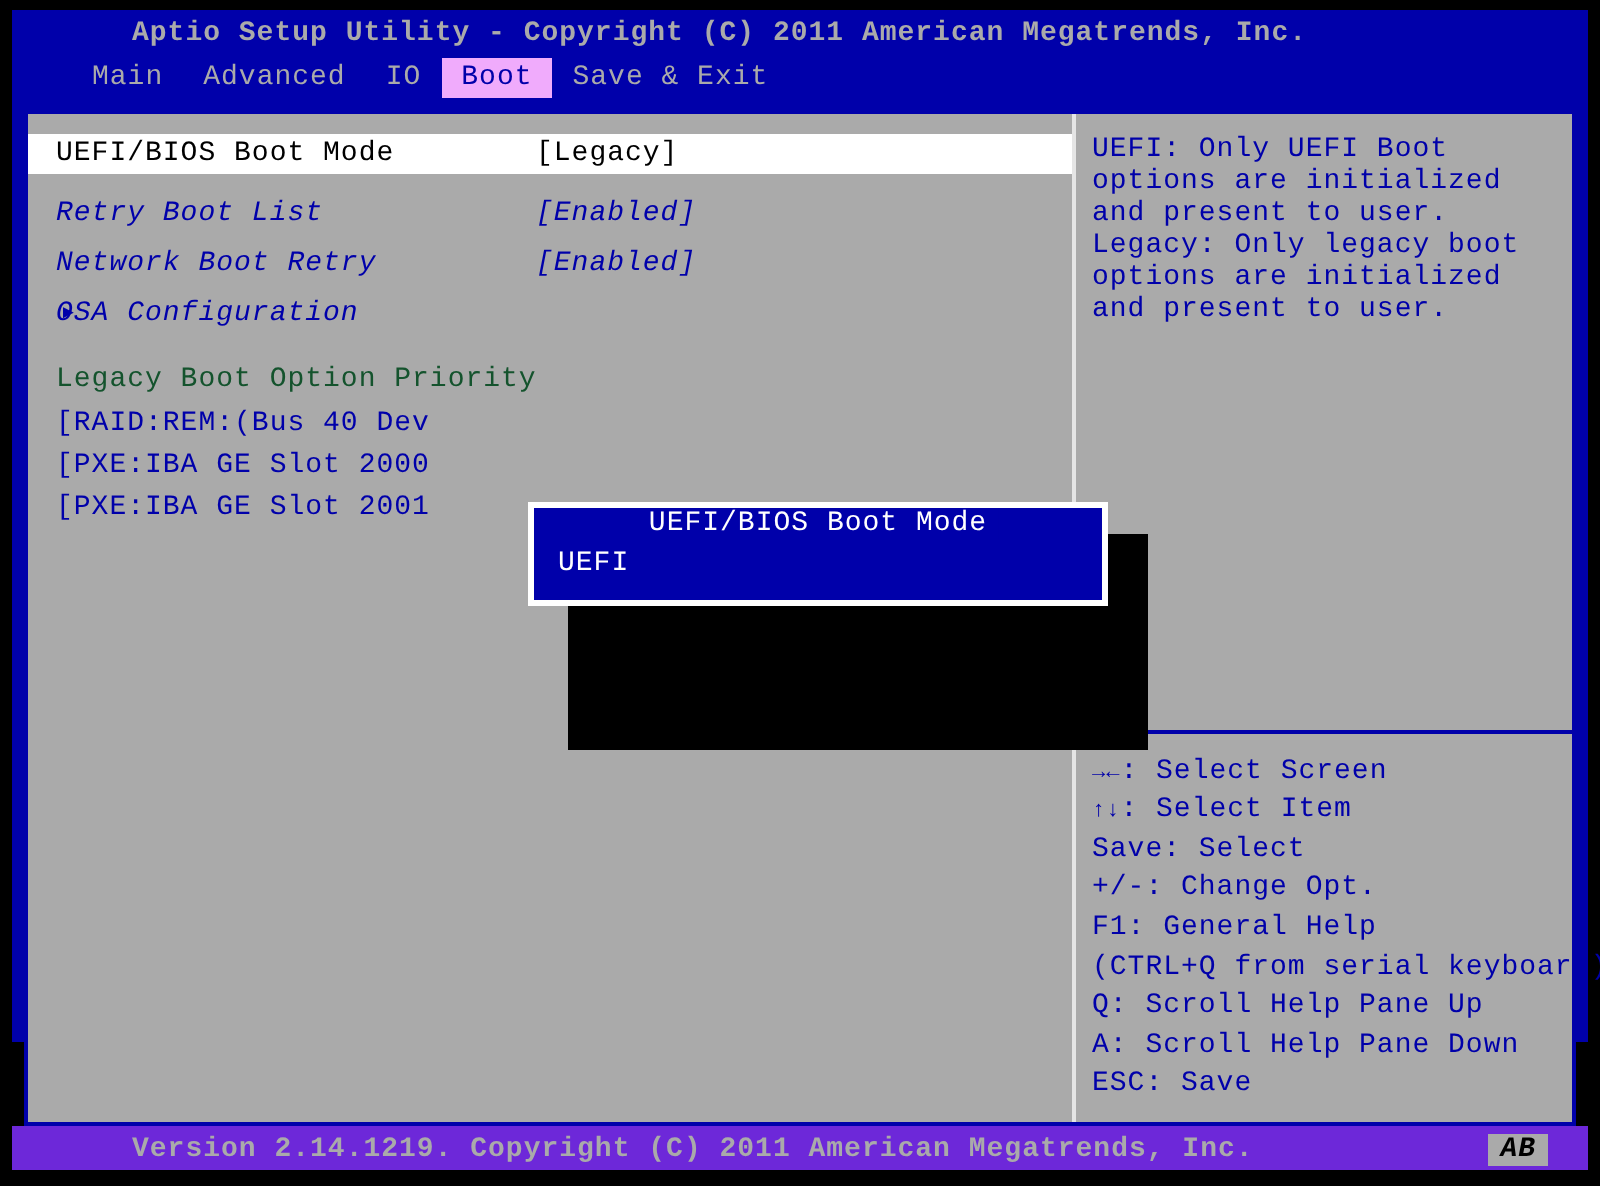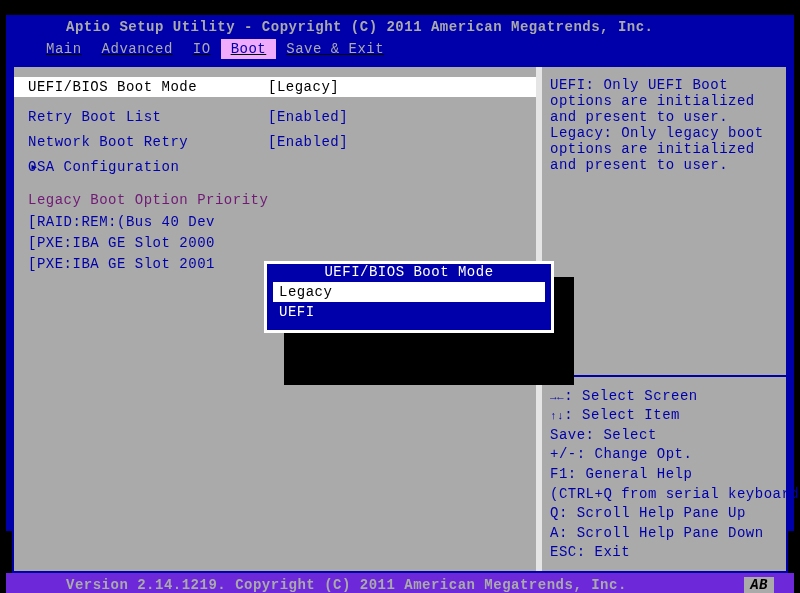--- a/index.html
+++ b/index.html
@@ -13,36 +13,35 @@
     font-size: 14px;
     width: 800px;
     height: 593px;
     overflow: hidden;
     position: relative;
     letter-spacing: 0.5px;
   }
   .bios-screen {
     width: 788px;
     height: 516px;
-    margin: 15px auto;
+    margin: 5px auto;
     background: #0000aa;
     position: relative;
   }
   .header {
     background: #0000aa;
     color: #aaaaaa;
     padding: 4px 20px 2px 60px;
     font-weight: bold;
   }
   .menubar {
     background: #0000aa;
     display: flex;
     padding: 2px 0 6px 30px;
     gap: 0;
-    text-decoration: underline;
   }
   .menu-item {
     color: #aaaaaa;
     padding: 2px 10px;
     cursor: pointer;
   }
   .menu-item.active {
     background: #f0abfc;
     color: #0000aa;
   }
@@ -54,60 +53,61 @@
     border: 2px solid #0000aa;
   }
   .left-panel {
     flex: 1;
     padding: 10px 14px;
     position: relative;
     color: #0000aa;
   }
   .right-panel {
     width: 250px;
-    border-left: 6px solid #e5e5e5;
+    border-left: 2px solid #e5e5e5;
     display: flex;
     flex-direction: column;
     color: #0000aa;
   }
   .help-text {
     flex: 1;
     padding: 10px 8px;
   }
   .key-hints {
     border-top: 2px solid #0000aa;
     padding: 10px 8px 8px 8px;
     line-height: 1.4;
     font-family: Liberation Mono, monospace;
   }
   .setting-row {
     display: flex;
     margin-bottom: 4px;
     line-height: 1.5;
+    font-style: italic;
   }
   .setting-label {
     width: 240px;
     color: #0000aa;
   }
   .setting-value {
     color: #0000aa;
   }
   .highlighted-row {
     background: #ffffff;
     color: #000000;
     margin: 0 -14px 10px -14px;
     padding: 2px 14px;
     display: flex;
   }
   .highlighted-row .setting-label,
   .highlighted-row .setting-value {
     color: #000000;
   }
   .section-header {
-    color: #701a75;
+    color: #14532d;
     margin-top: 14px;
     margin-bottom: 4px;
   }
   .submenu-indicator {
     position: absolute;
     left: 2px;
     color: #0000aa;
   }
   .list-item {
     color: #0000aa;
@@ -232,34 +232,33 @@
       <div class="help-text">UEFI: Only UEFI Boot options are initialized and present to user. Legacy: Only legacy boot options are initialized and present to user.</div>
       <div class="key-hints">
         <div class="key-line"><span class="arrow-icon"></span>: <span>Select Screen</span></div>
         <div class="key-line"><span class="updown-icon"></span>: <span>Select Item</span></div>
         <div class="key-line">Save: Select</div>
         <div class="key-line">+/-: Change Opt.</div>
         <div class="key-line">F1: General Help</div>
         <div class="key-line">(CTRL+Q from serial keyboard)</div>
         <div class="key-line">Q: Scroll Help Pane Up</div>
         <div class="key-line">A: Scroll Help Pane Down</div>
-        <div class="key-line">ESC: Exit</div>
+        <div class="key-line">ESC: Save</div>
       </div>
     </div>
 
   </div>
 
   <div class="footer">
     <span>Version 2.14.1219. Copyright (C) 2011 American Megatrends, Inc.</span>
     <span class="footer-corner">AB</span>
   </div>
 
   <div class="popup-shadow"></div>
 
   <div class="popup">
     <div class="popup-title">UEFI/BIOS Boot Mode</div>
     <div class="popup-content">
-      <div class="popup-option selected">Legacy</div>
       <div class="popup-option">UEFI</div>
     </div>
   </div>
 
 </div>
 
 </body></html>

